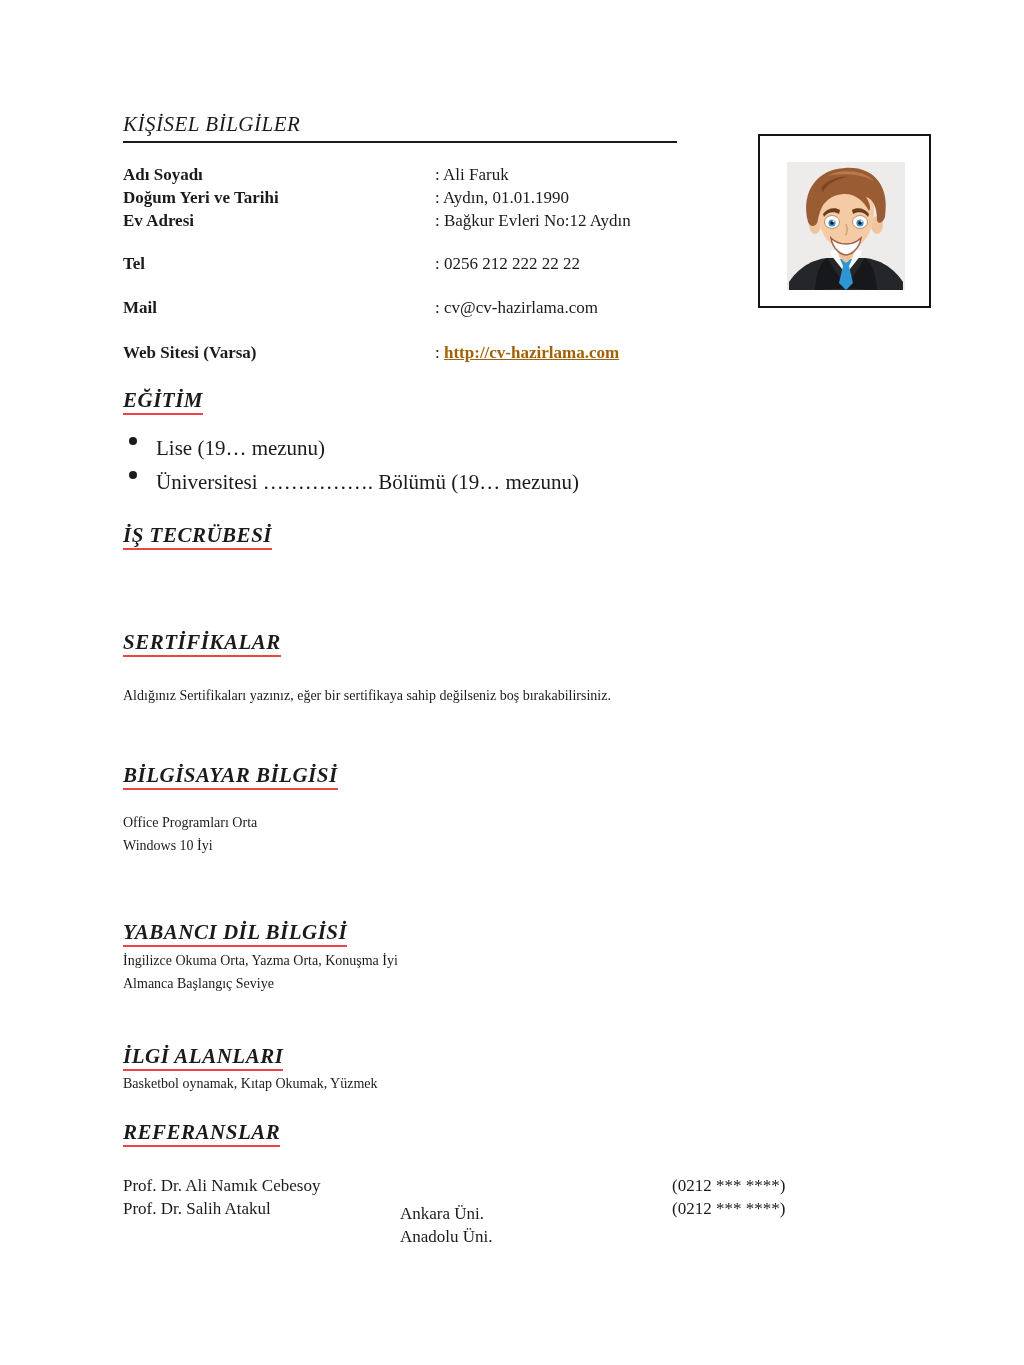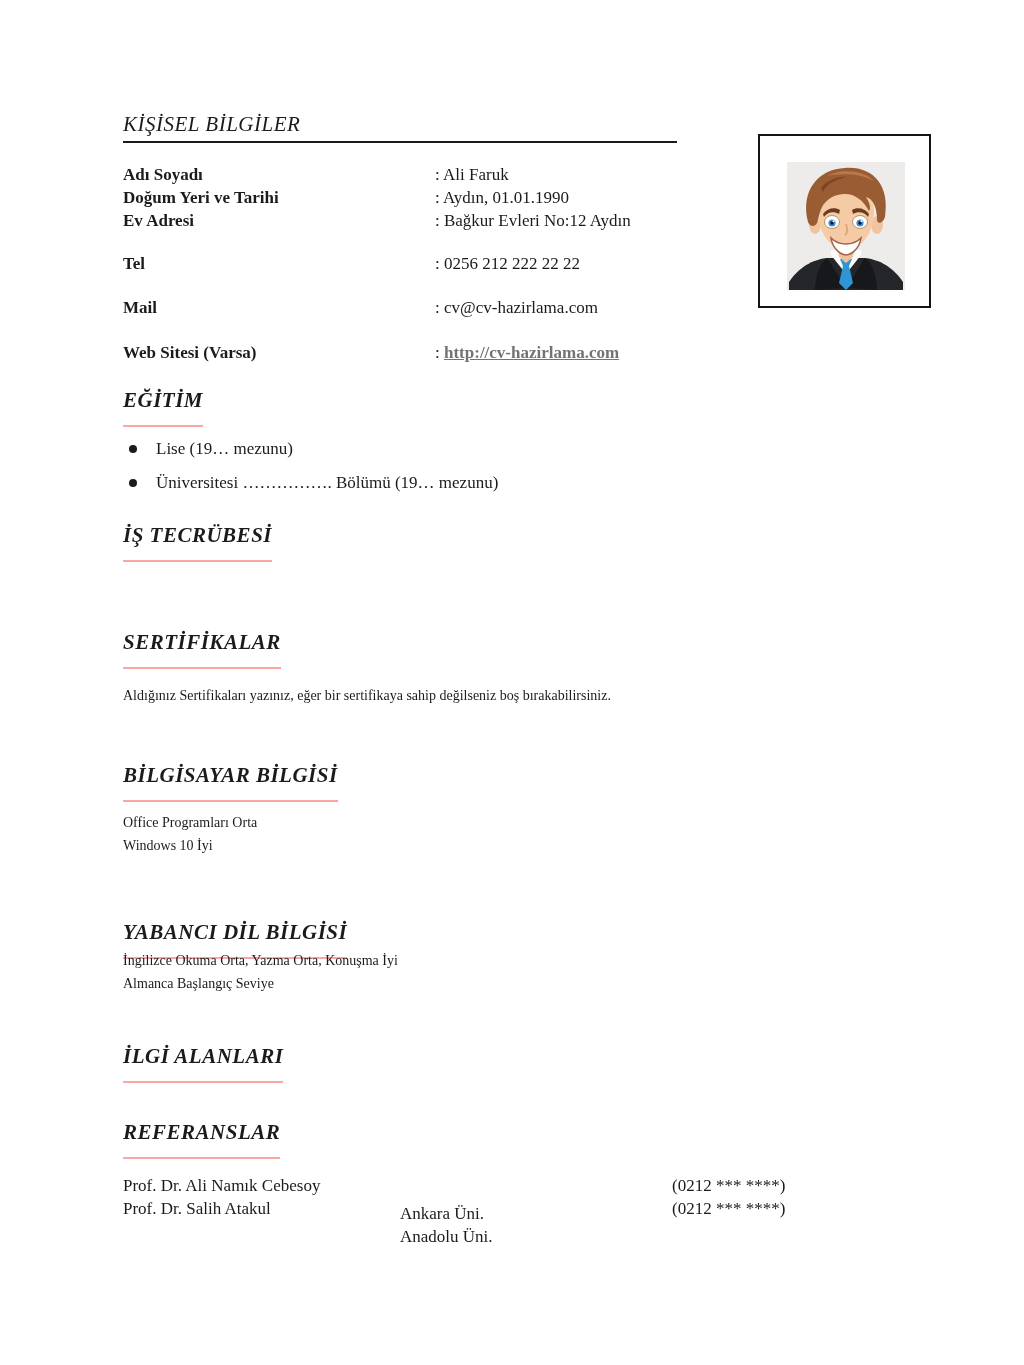--- a/index.html
+++ b/index.html
@@ -13,43 +13,43 @@
   }
   .abs{position:absolute;}
 
   
   .sec-head{
     position:absolute;left:123px;
     font-size:21px;font-weight:bold;font-style:italic;
     letter-spacing:0.5px;white-space:nowrap;
   }
   .sec-head .ht{
-    display:inline-block;border-bottom:2px solid #fca5a5;padding-bottom:12px;
+    display:inline-block;border-bottom:2px solid #ef4444;padding-bottom:0;
   }
   
   .sec-head-long{
     position:absolute;left:123px;top:112px;width:554px;
     border-bottom:2px solid #1a1a1a;padding-bottom:4px;
     font-size:21px;font-weight:normal;font-style:italic;letter-spacing:0.5px;
   }
 
   .body-text{font-size:14px;line-height:23px;white-space:nowrap;}
 
   .info-row{position:absolute;left:123px;width:740px;font-size:17px;line-height:23px;white-space:nowrap;}
   .info-row .label{font-weight:bold;}
   .info-row .value{position:absolute;left:312px;font-weight:normal;}
 
   .weblink{
-    color:#737373;font-weight:bold;text-decoration:underline;cursor:pointer;
+    color:#a16207;font-weight:bold;text-decoration:underline;cursor:pointer;
   }
 
   .bullet-row{
     position:absolute;left:129px;
-    display:flex;align-items:center;
-    font-size:17px;line-height:23px;white-space:nowrap;font-family:Liberation Serif, serif;
+    display:flex;align-items:flex-start;
+    font-size:21px;line-height:23px;white-space:nowrap;font-family:Liberation Serif, serif;
   }
   .bullet-dot{
     width:8px;height:8px;border-radius:50%;background:#1b1b1b;
     margin-right:19px;flex:none;
   }
 
   .ref-row{position:absolute;left:123px;width:780px;font-size:17px;line-height:23px;white-space:nowrap;}
   .ref-row .org{position:absolute;left:277px;margin-top:28px;}
   .ref-row .phone{position:absolute;left:549px;}
 
@@ -170,20 +170,21 @@
 
   <div class="sec-head" style="top:920px">
     <span class="ht">YABANCI DİL BİLGİSİ</span>
   </div>
   <div class="abs body-text" style="left:123px;top:949px">İngilizce Okuma Orta, Yazma Orta, Konuşma İyi</div>
   <div class="abs body-text" style="left:123px;top:972px">Almanca Başlangıç Seviye</div>
 
   <div class="sec-head" style="top:1044px">
     <span class="ht">İLGİ ALANLARI</span>
   </div>
+  <div class="abs body-text" style="left:123px;top:1072px">Basketbol oynamak, Kıtap Okumak, Yüzmek</div>
 
   <div class="sec-head" style="top:1120px">
     <span class="ht">REFERANSLAR</span>
   </div>
   <div class="ref-row" style="top:1174px">
     <span class="name">Prof. Dr. Ali Namık Cebesoy</span>
     <span class="org">Ankara Üni.</span>
     <span class="phone">(0212 *** ****)</span>
   </div>
   <div class="ref-row" style="top:1197px">

